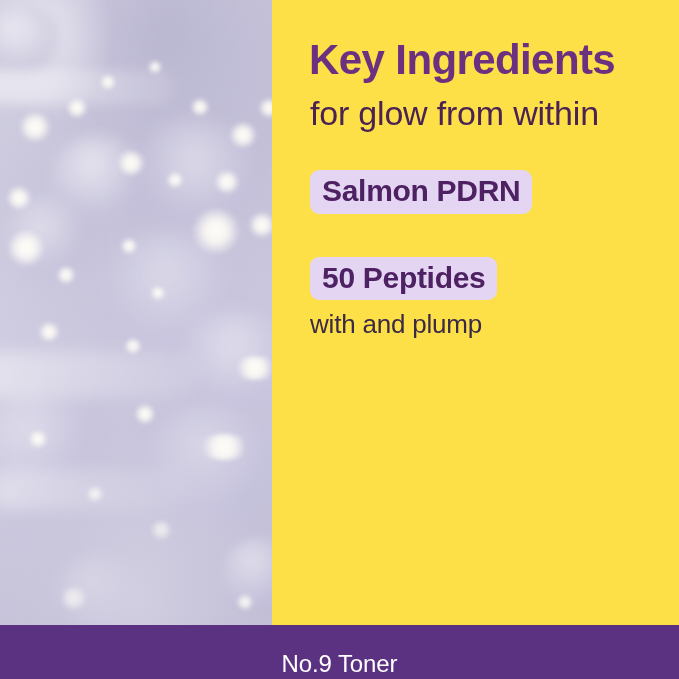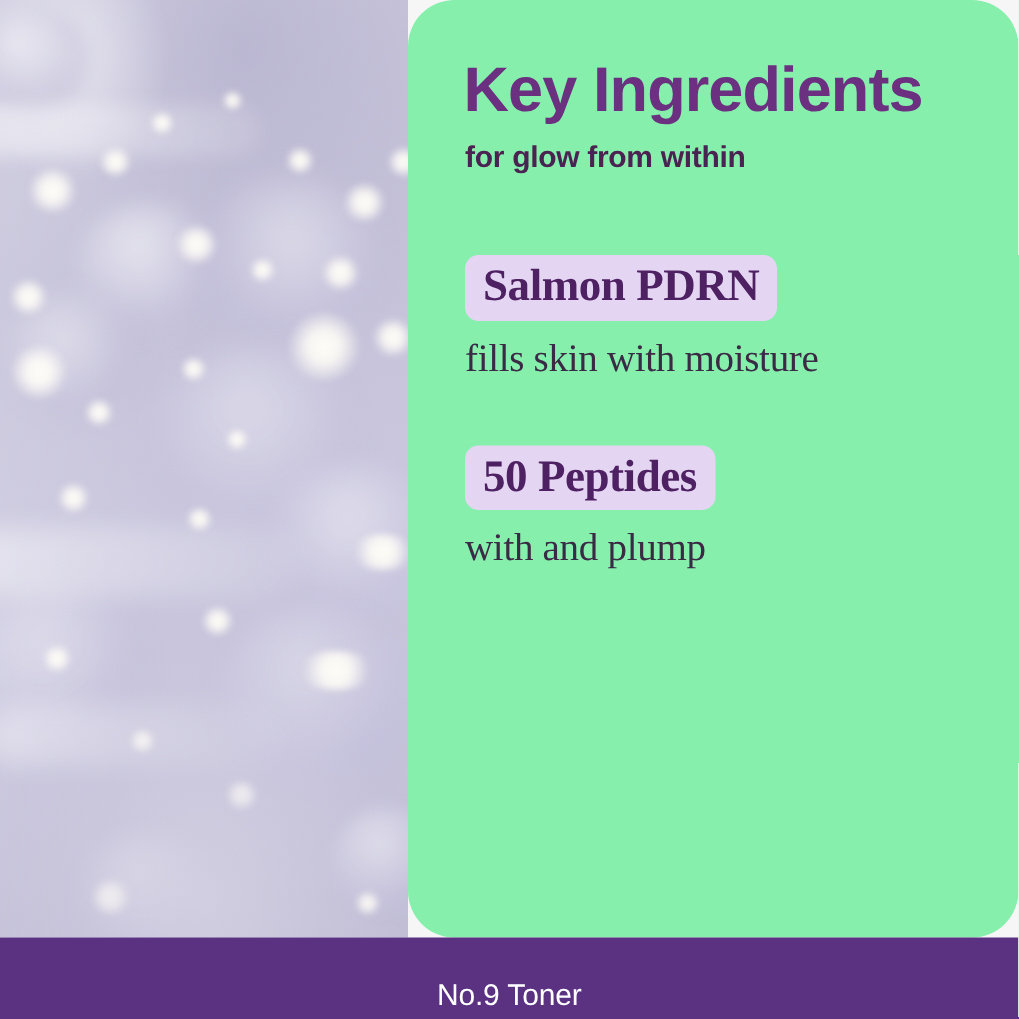--- a/index.html
+++ b/index.html
@@ -62,53 +62,51 @@
     pointer-events: none;
   }
 
   
   .panel {
     position: absolute;
     left: 272px;
     top: 0;
     width: 407px;
     height: 625px;
-    background: #86efac;
-    border-radius: 31px;
+    background: #fde047;
   }
 
   .headline {
     position: absolute;
     left: 37px;
     top: 38px;
     font-size: 42px;
     line-height: 1.06;
     font-weight: bold;
     letter-spacing: -0.6px;
     color: #6B3080;
     white-space: nowrap;
   }
   .subhead {
     position: absolute;
     left: 38px;
     top: 93px;
-    font-size: 20px;
+    font-size: 34px;
     line-height: 1.2;
-    font-weight: bold;
+    font-weight: normal;
     letter-spacing: -0.2px;
     color: #4A2352;
     white-space: nowrap;
   }
 
   .ing-list {
     position: absolute;
     left: 38px;
     top: 170px;
     width: 360px;
-    font-family: Liberation Serif, serif;
   }
   .ing {
     margin-bottom: 43px;
   }
   .ing:last-child { margin-bottom: 12px; }
 
   .chip {
     display: inline-block;
     background: #E4D5F2;
     border-radius: 9px;
@@ -143,21 +141,21 @@
     top: 625px;
     width: 679px;
     height: 54px;
     background: #5B3182;
     display: flex;
     align-items: center;
     justify-content: center;
   }
   .footer-label {
     color: #FFFFFF;
-    font-size: 20px;
+    font-size: 24px;
     font-weight: normal;
     letter-spacing: -0.1px;
     line-height: 1;
     margin-top: 24px;
   }
 </style>
 </head>
 <body>
 
 <div class="poster">
@@ -212,21 +210,20 @@
 
   <div class="panel">
 
     <div class="headline">Key Ingredients</div>
     <div class="subhead">for glow from within</div>
 
     <div class="ing-list">
 
       <div class="ing">
         <div class="chip"><span>Salmon PDRN</span></div>
-        <div class="desc">fills skin with moisture</div>
       </div>
 
       <div class="ing">
       </div>
 
       <div class="ing">
         <div class="chip"><span>50 Peptides</span></div>
         <div class="desc">with and plump</div>
       </div>
 

